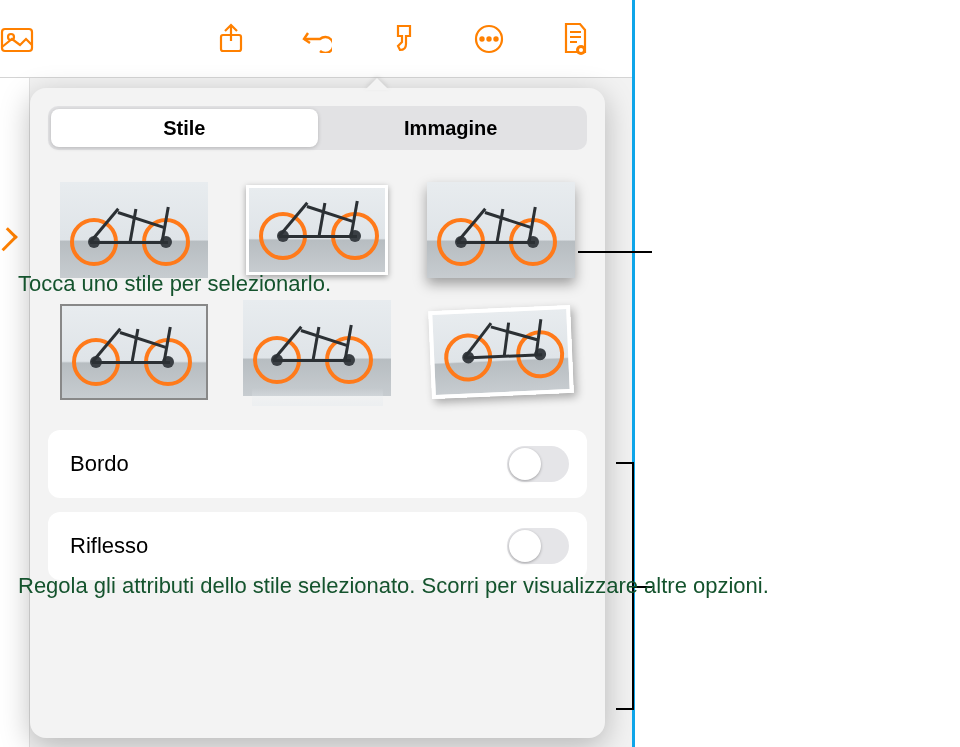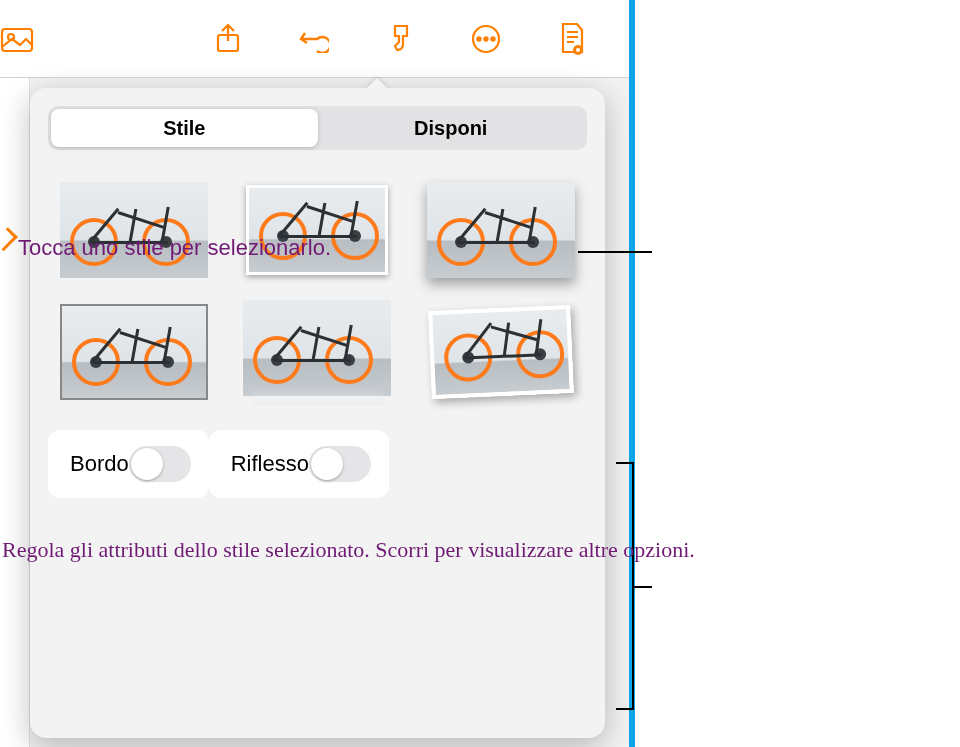--- a/index.html
+++ b/index.html
@@ -11,21 +11,21 @@
     position: relative;
     overflow: hidden;
   }
   .app-window {
     position: absolute;
     left: 0;
     top: 0;
     width: 635px;
     height: 747px;
     background: #f2f2f2;
-    border-right: 6px solid #0ea5e9;
+    border-right: 3px solid #0ea5e9;
     overflow: hidden;
   }
   .toolbar {
     height: 78px;
     background: #fff;
     border-bottom: 1px solid #d4d4d4;
     display: flex;
     align-items: center;
     justify-content: flex-end;
     padding: 0 30px 0 0;
@@ -167,21 +167,22 @@
     position:absolute;
     left:12px; right:12px; bottom:-2px; height:18px;
     background: linear-gradient(#e8ecef, rgba(232,236,239,0));
     transform: scaleY(-1);
     opacity:0.6;
   }
   .thumb-6 .photo { transform: rotate(-2.5deg); border:4px solid #fff; box-shadow: 3px 4px 8px rgba(0,0,0,0.3); width:142px;height:88px; }
 
   .settings {
     display: flex;
-    flex-direction: row;
+    flex-direction: column;
+    gap: 14px;
   }
   .setting-row {
     background: #fff;
     border-radius: 12px;
     height: 68px;
     display: flex;
     align-items: center;
     justify-content: space-between;
     padding: 0 18px 0 22px;
     font-size: 22px;
@@ -202,24 +203,25 @@
     background: #fff;
     border-radius: 50%;
     top: 2px;
     left: 2px;
     box-shadow: 0 1px 3px rgba(0,0,0,0.3);
   }
   .callout {
     position: absolute;
     font-size: 22px;
     line-height: 1.3;
-    color: #701a75;
+    color: #14532d;
+    margin-top: 36px;
   }
   .callout-1 { top: 234px; left: 18px; }
-  .callout-2 { top: 536px; left: 2px; font-family: Liberation Serif, serif; }
+  .callout-2 { top: 536px; left: 18px; }
   .callout-line {
     position: absolute;
     background: #000;
     height: 2px;
   }
   .callout-line-v {
     position: absolute;
     background: #000;
     width: 2px;
   }
@@ -283,21 +285,21 @@
     </div>
   </div>
 
   <div class="sidebar-sliver">
     <div class="sliver-mark"></div>
   </div>
 
   <div class="popover">
     <div class="seg">
       <div class="seg-item selected">Stile</div>
-      <div class="seg-item">Disponi</div>
+      <div class="seg-item">Immagine</div>
     </div>
 
     <div class="styles-grid">
       <div class="style-thumb thumb-1">
         <div class="photo">
             <div class="bike">
               <div class="wheel w1"></div>
               <div class="wheel w2"></div>
               <div class="frame">
                 <div class="bar b1"></div>

